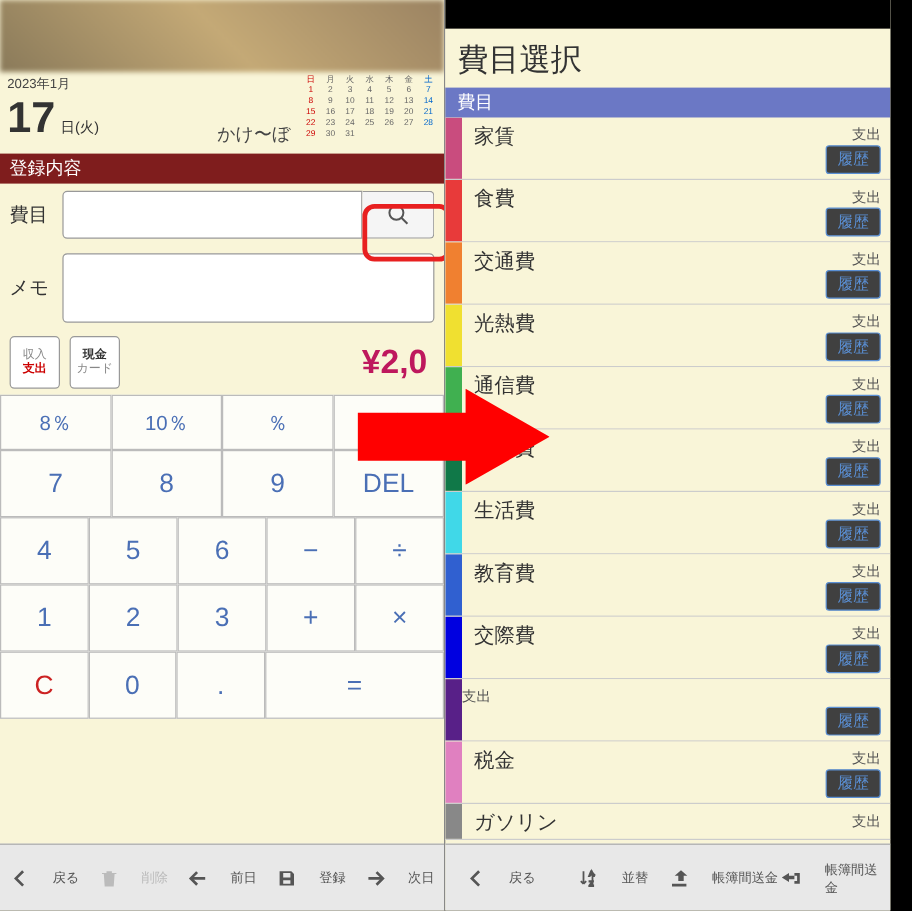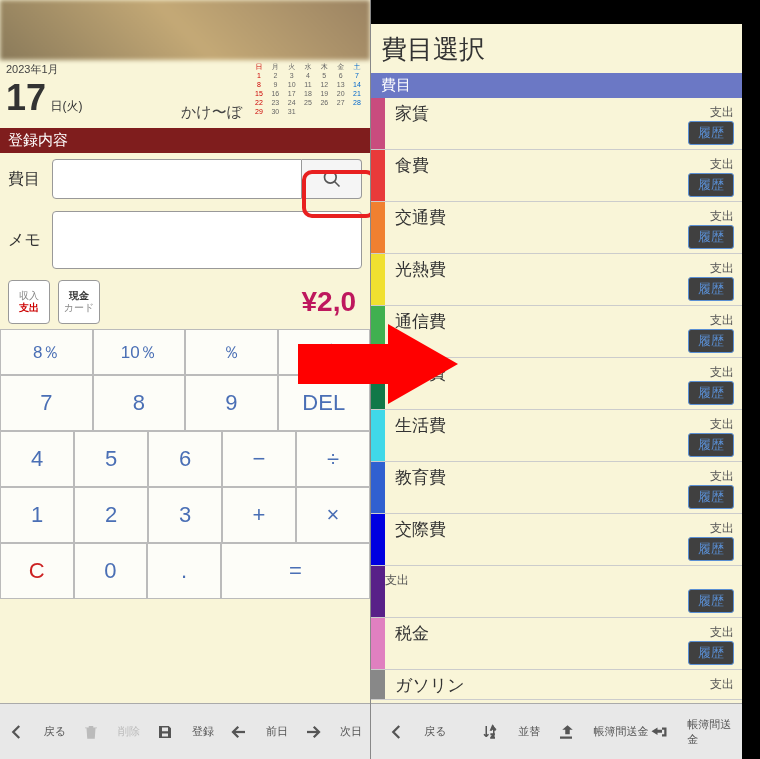--- a/index.html
+++ b/index.html
@@ -219,34 +219,34 @@
     <div class="nav-btn" style="color:#bbb">
       <div class="nav-icon">
           <svg width="18" height="18" viewBox="0 0 24 24" fill="#bbb">
             <path d="M6 7h12l-1 14H7L6 7zm3-3h6v2H9V4zM4 6h16v1H4z"></path>
           </svg>
         </div>
       <span>削除</span>
     </div>
     <div class="nav-btn">
       <div class="nav-icon">
-          <svg width="18" height="18" viewBox="0 0 24 24" fill="#555">
-            <path d="M4 4h13l3 3v13H4V4zm4 2v5h8V6H8zm0 8v4h8v-4H8z"></path>
-          </svg>
-        </div>
-      <span>登録</span>
-    </div>
-    <div class="nav-btn">
-      <div class="nav-icon">
           <svg width="18" height="18" viewBox="0 0 24 24" fill="none" stroke="#555" stroke-width="3">
             <line x1="20" y1="12" x2="4" y2="12"></line>
             <polyline points="11 5 4 12 11 19"></polyline>
           </svg>
         </div>
       <span>前日</span>
+    </div>
+    <div class="nav-btn">
+      <div class="nav-icon">
+          <svg width="18" height="18" viewBox="0 0 24 24" fill="#555">
+            <path d="M4 4h13l3 3v13H4V4zm4 2v5h8V6H8zm0 8v4h8v-4H8z"></path>
+          </svg>
+        </div>
+      <span>登録</span>
     </div>
     <div class="nav-btn">
       <div class="nav-icon">
           <svg width="18" height="18" viewBox="0 0 24 24" fill="none" stroke="#555" stroke-width="3">
             <line x1="4" y1="12" x2="20" y2="12"></line>
             <polyline points="13 5 20 12 13 19"></polyline>
           </svg>
         </div>
       <span>次日</span>
     </div>

